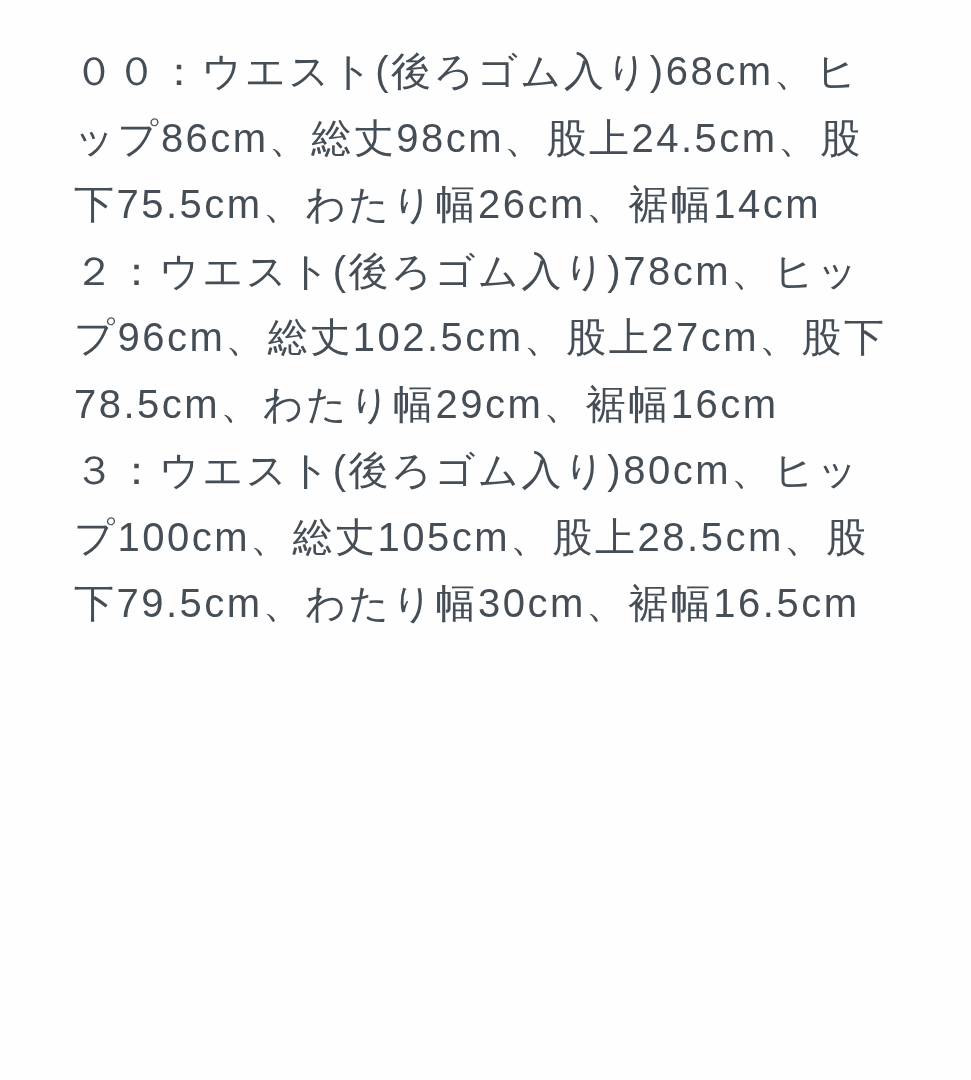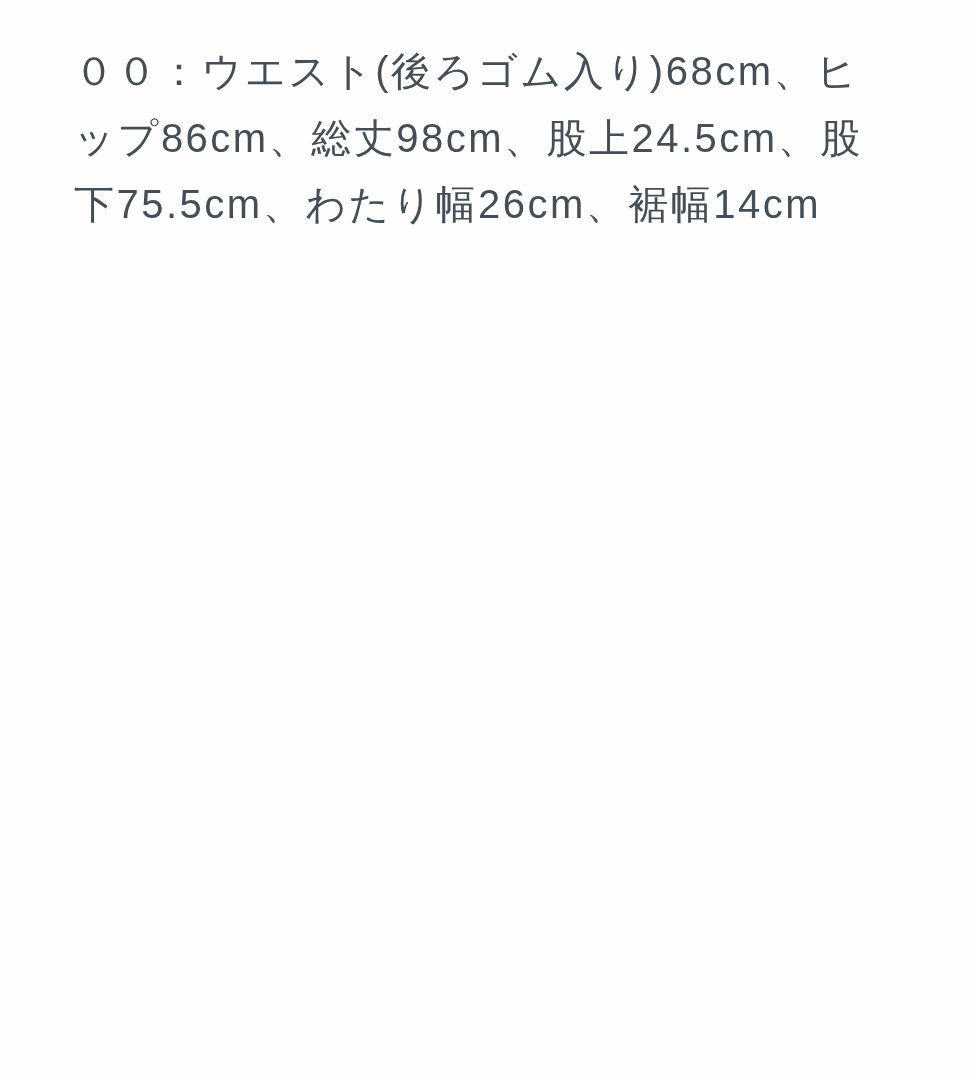--- a/index.html
+++ b/index.html
@@ -27,13 +27,15 @@
     .size-entry {
       margin: 0;
       padding: 0;
     }
   </style>
 </head>
 <body>
 
 <div class="size-description">
   <p class="size-entry">００：ウエスト(後ろゴム入り)68cm、ヒップ86cm、総丈98cm、股上24.5cm、股下75.5cm、わたり幅26cm、裾幅14cm</p>
+  <p class="size-entry">２：ウエスト(後ろゴム入り)78cm、ヒップ96cm、総丈102.5cm、股上27cm、股下78.5cm、わたり幅29cm、裾幅16cm</p>
+  <p class="size-entry">３：ウエスト(後ろゴム入り)80cm、ヒップ100cm、総丈105cm、股上28.5cm、股下79.5cm、わたり幅30cm、裾幅16.5cm</p>
 </div>
 
 </body></html>

